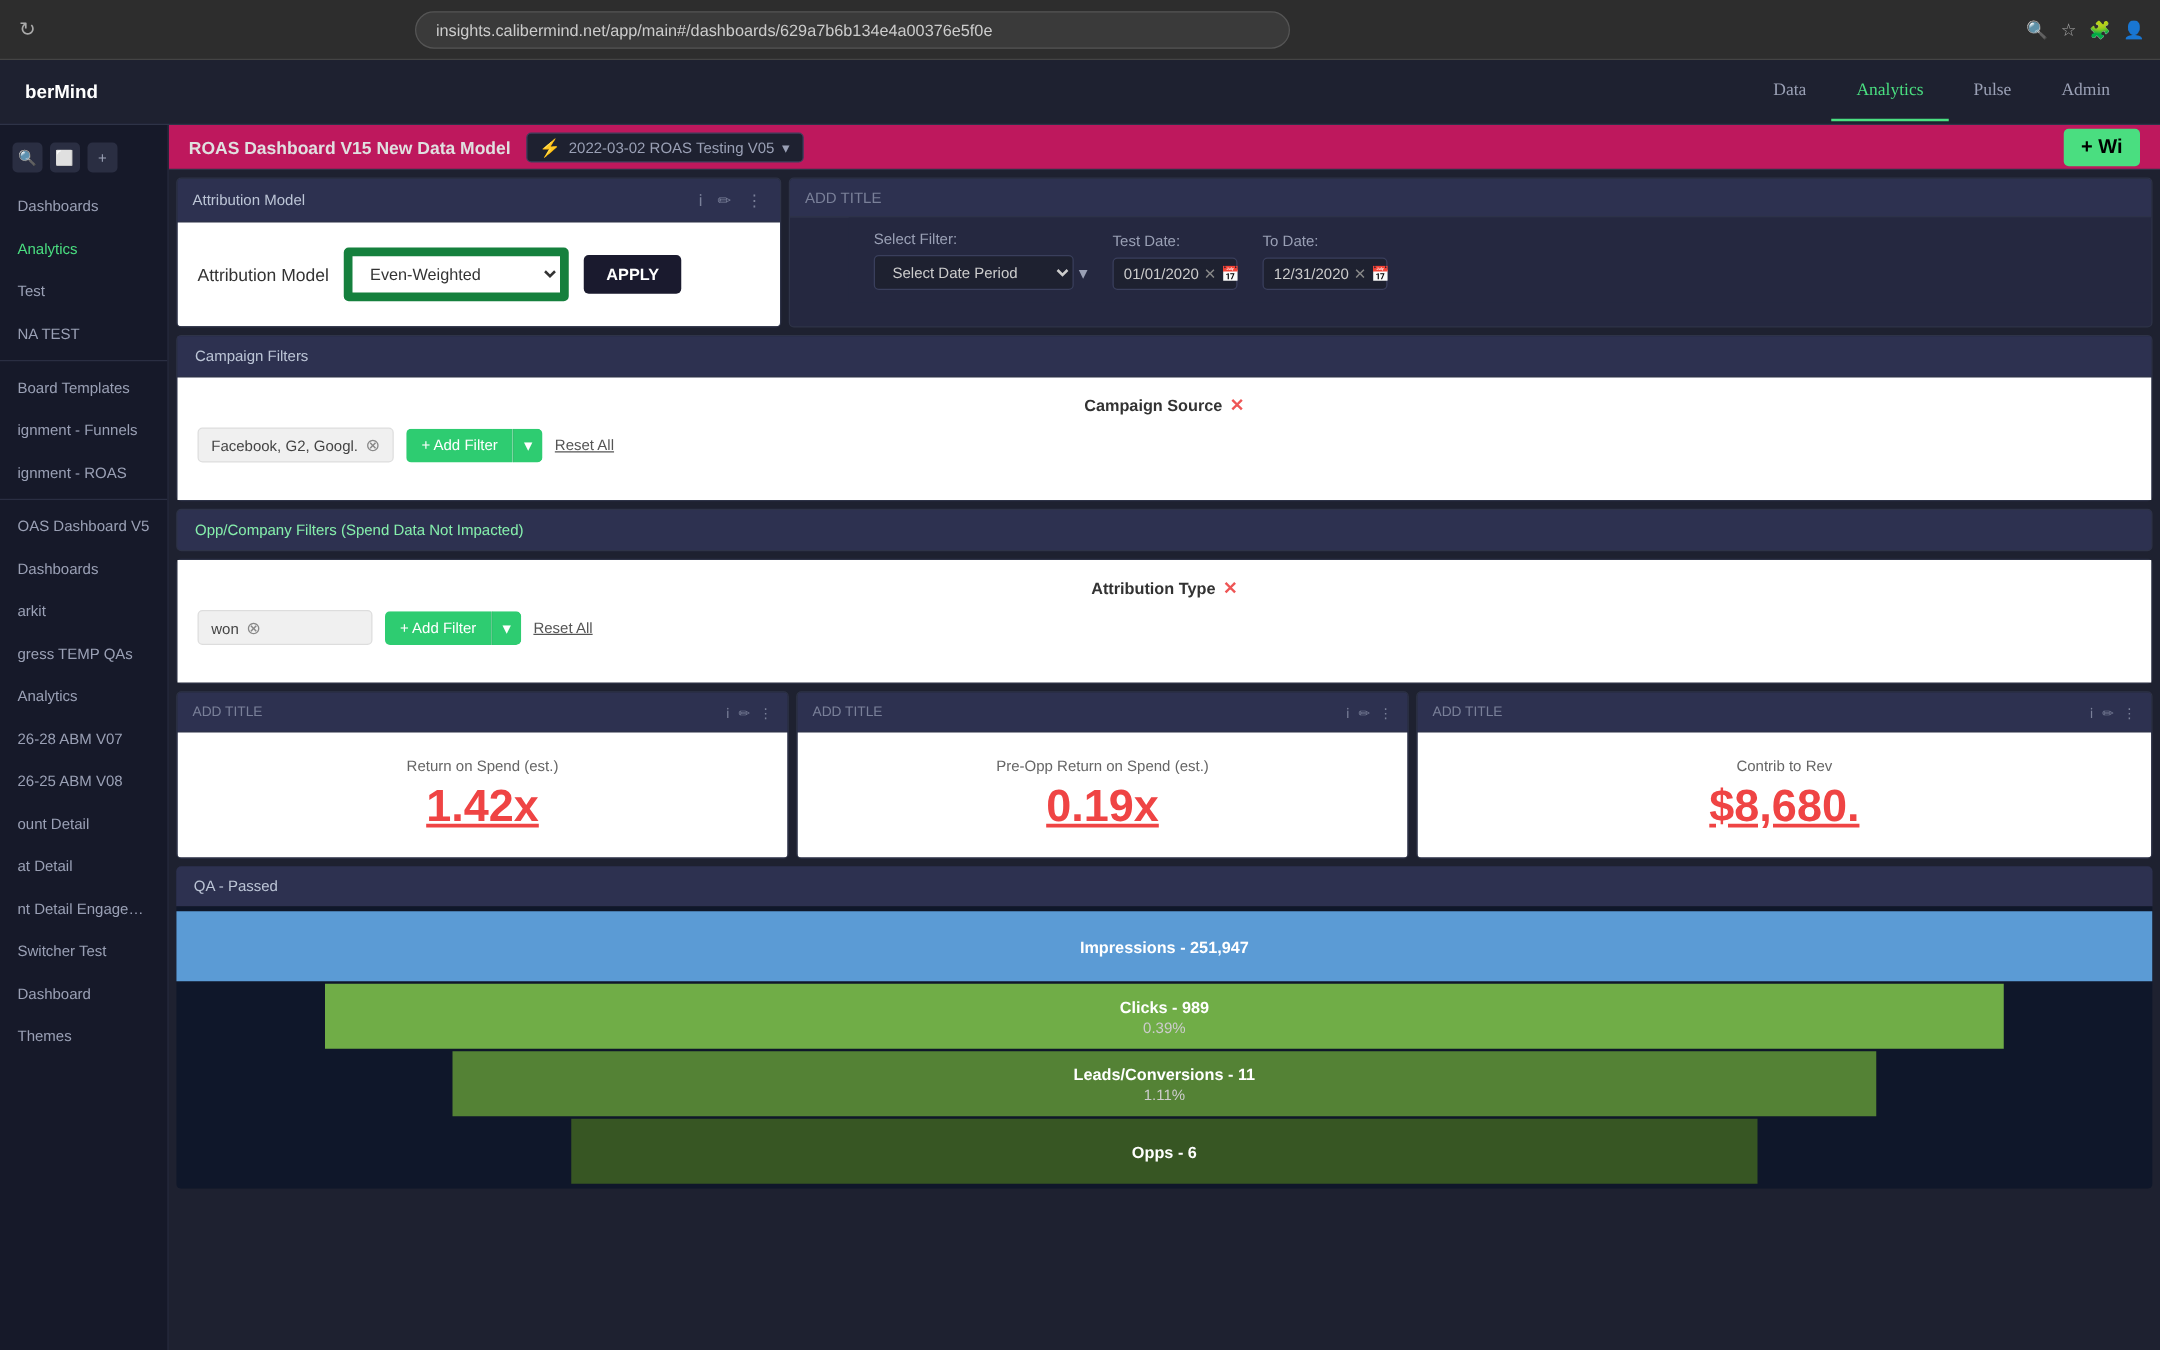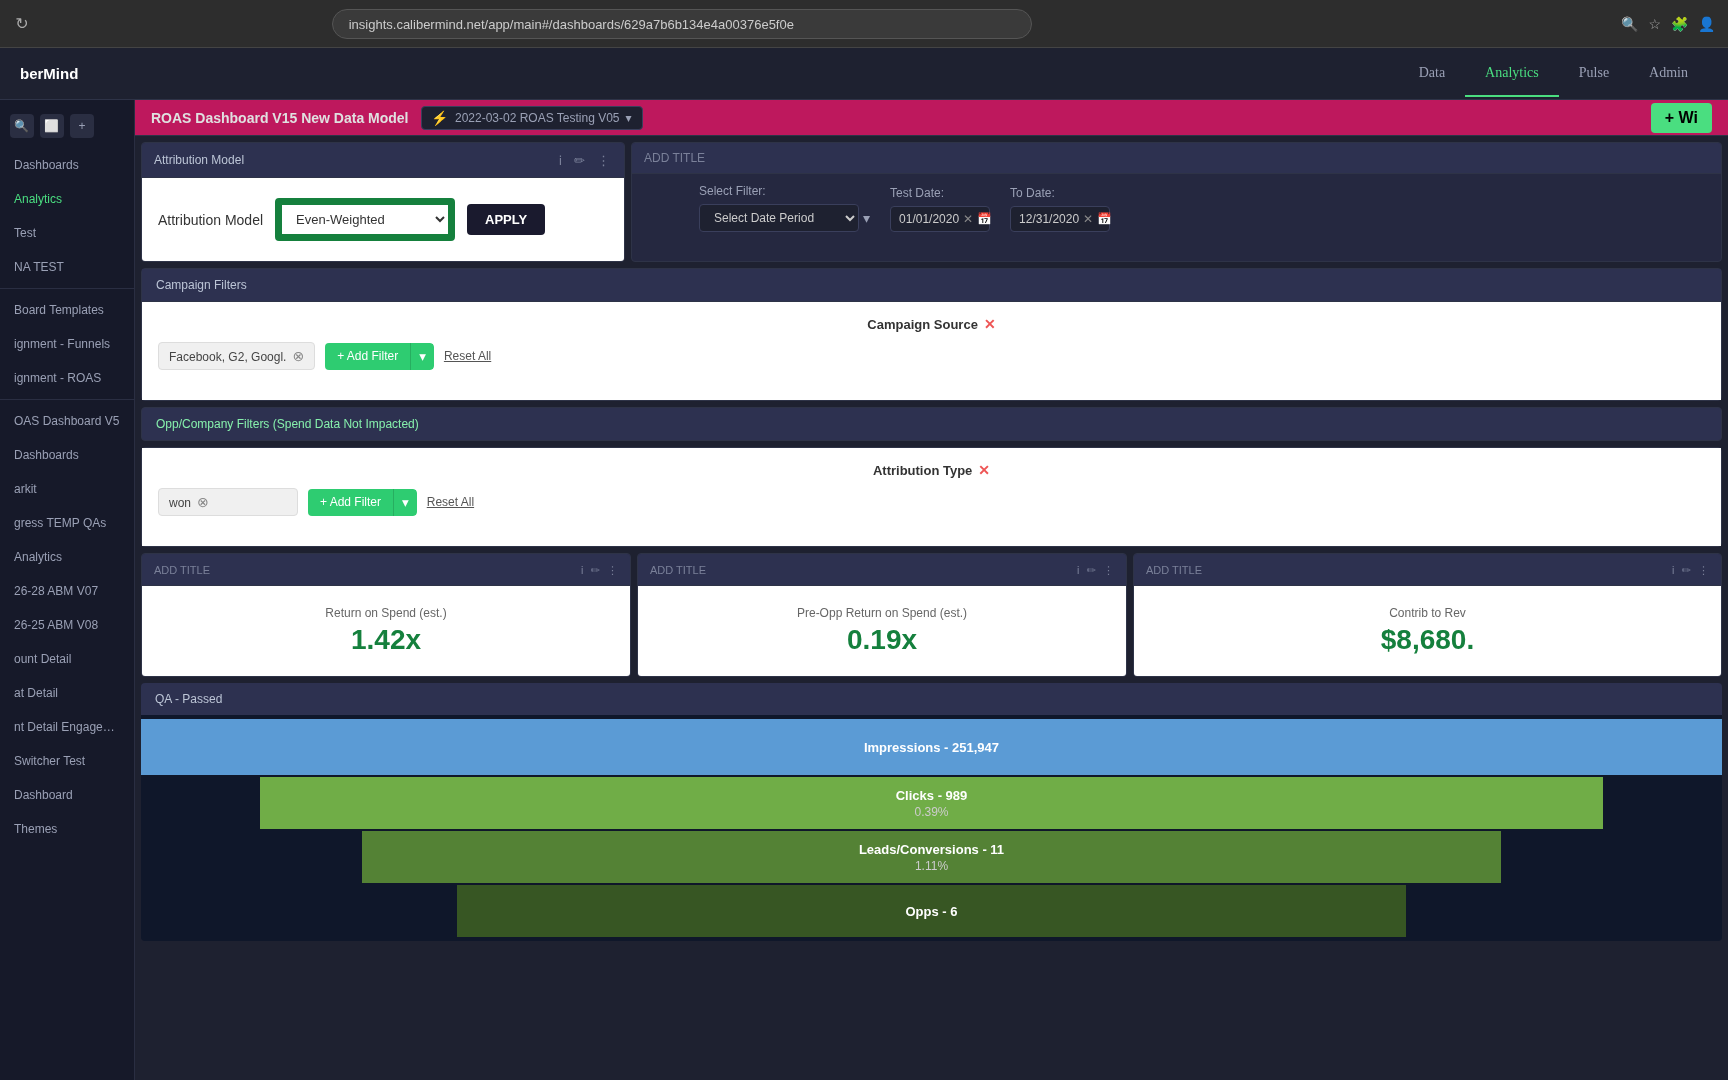--- a/index.html
+++ b/index.html
@@ -396,23 +396,24 @@
       padding: 20px;
       text-align: center;
       background: #fff;
     }
     .metric-subtitle {
       font-size: 12px;
       color: #666;
       margin-bottom: 4px;
     }
     .metric-value {
-      font-size: 28px;
+      font-size: 36px;
       font-weight: 700;
-      color: #15803d;
+      color: #ef4444;
+      text-decoration: underline;
     }
 
     
     .qa-section {
       margin: 0 6px 6px;
     }
     .qa-header {
       background: #2d3150;
       padding: 9px 14px;
       font-size: 12px;

